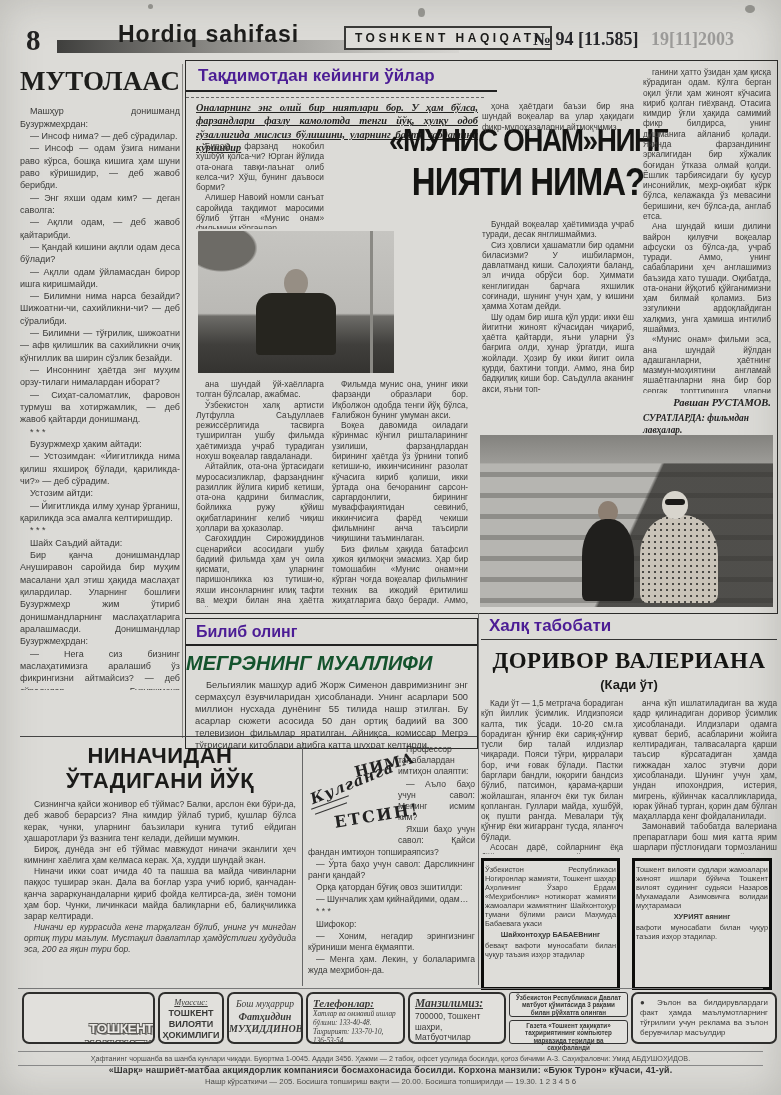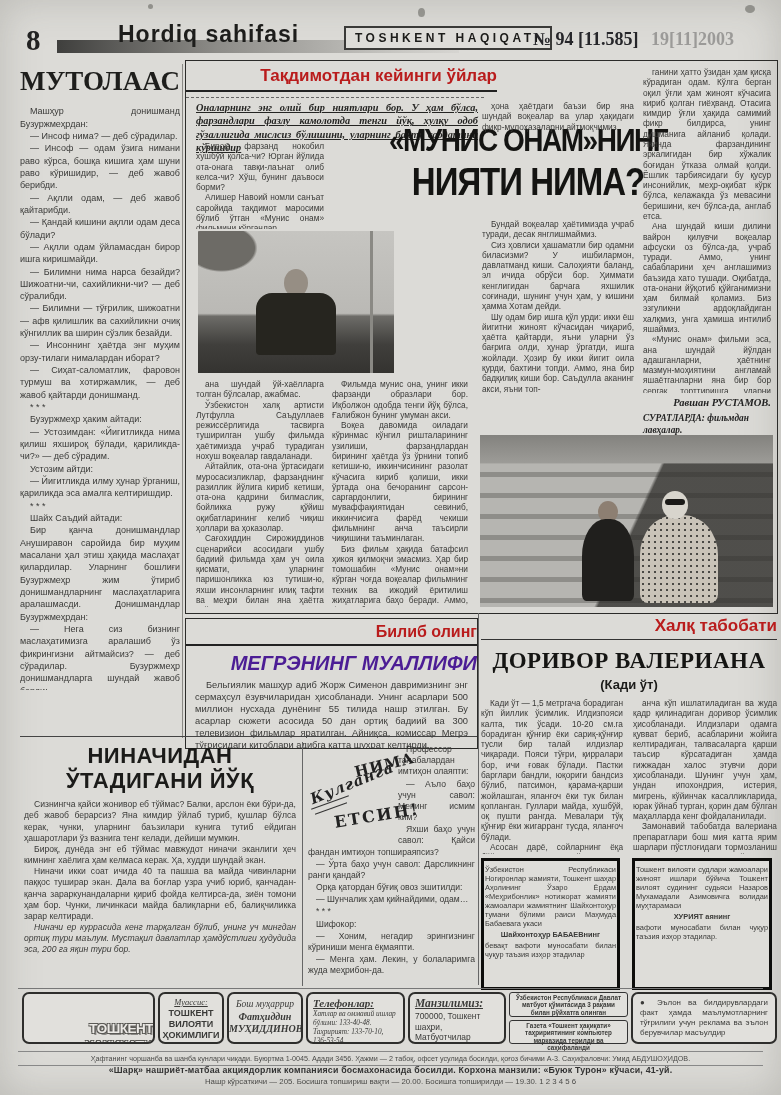--- a/index.html
+++ b/index.html
@@ -21,21 +21,21 @@
   .col{position:absolute;font-size:8.3px;line-height:1.24;text-align:justify;overflow:hidden;color:#3a3a38;}
   .col p{margin:0;text-indent:9px;}
   
   .ramazon{left:20px;top:66px;width:160px;height:672px;overflow:hidden;}
   .ram-title{text-align:center;font-family:"Liberation Serif",serif;font-weight:bold;font-size:27px;line-height:1.12;color:#1e1e1c;}
   .ram-body{margin-top:9px;height:585px;overflow:hidden;font-size:9px;line-height:1.37;text-align:justify;}
   .ram-body p{margin:0;text-indent:10px;}
   .vline-ram{left:182px;top:64px;height:674px;border-left:1px solid #77767222;border-left:1px solid #8a8985;}
   
   .mainbox{left:185px;top:60px;width:591px;height:552px;border:1.5px solid #2b2b29;}
-  .kicker{font-weight:600;color:#b91c1c;text-align:right;}
+  .kicker{font-weight:600;color:#4c1d95;}
   .mk-strip{left:0;top:0;width:299px;padding:5px 0 4px 12px;font-size:17px;border-bottom:2px solid #222;}
   .mk-dash{left:0;top:36px;width:298px;border-bottom:1px dashed #666;}
   .lead{left:10px;top:40px;width:282px;font-family:"Liberation Serif",serif;font-weight:bold;font-style:italic;
         font-size:10.3px;line-height:1.3;text-decoration:underline;color:#242422;text-align:justify;}
   .c1a{left:10px;top:80px;width:128px;height:88px;}
   .headline{left:196px;top:66px;width:292px;text-align:center;color:#141412;}
   .h1{font-weight:900;font-size:28px;line-height:1;letter-spacing:-1.5px;transform:scaleY(1.15);}
   .h2{font-weight:900;font-size:33px;line-height:1;letter-spacing:-1px;margin-top:10px;transform:scaleY(1.15);}
   .c3a{left:296px;top:40px;width:152px;height:46px;}
   .c3b{left:296px;top:158px;width:152px;height:212px;}
@@ -59,21 +59,21 @@
                    repeating-linear-gradient(180deg,#b6b5b1 0 16px,#8e8d89 16px 21px);}
   .p2-man{position:absolute;left:102px;top:84px;width:52px;height:82px;border-radius:45% 45% 8% 8%;background:#201f1d;}
   .p2-man-head{position:absolute;left:118px;top:66px;width:20px;height:22px;border-radius:50%;background:#8d7f72;}
   .p2-woman{position:absolute;left:160px;top:80px;width:78px;height:88px;border-radius:45% 45% 10% 10%;
         background:radial-gradient(#4a4945 1.2px,#c9c3b8 1.4px);background-size:6px 6px;}
   .p2-woman-head{position:absolute;left:182px;top:56px;width:26px;height:28px;border-radius:50%;background:#d8d5cd;}
   .p2-glasses{position:absolute;left:185px;top:64px;width:20px;height:6px;border-radius:3px;background:#1b1a18;}
   
   .bilibbox{left:185px;top:618px;width:291px;height:129px;border:1.5px solid #2b2b29;overflow:hidden;}
   .bilib-kicker{padding:4px 0 3px 10px;font-size:16px;font-weight:600;border-bottom:2px solid #222;}
-  .bilib-head{text-align:right;font-weight:900;font-style:italic;font-size:20px;margin:6px 0 4px;color:#4c1d95;}
+  .bilib-head{text-align:left;font-weight:900;font-style:italic;font-size:20px;margin:6px 0 4px;color:#14532d;}
   .bilib-body{padding:0 9px;font-size:9.3px;line-height:1.3;text-align:justify;text-indent:11px;}
   
   .folk{left:481px;top:612px;width:296px;height:373px;}
   .folk-kicker{padding:4px 0 3px 8px;font-size:17px;font-weight:600;border-bottom:1.5px solid #333;}
   .folk-head{text-align:center;font-family:"Liberation Serif",serif;font-weight:900;font-size:23px;
         letter-spacing:.5px;margin-top:8px;color:#151513;}
   .folk-sub{text-align:center;font-weight:bold;font-size:13px;margin-top:3px;color:#1b1b19;}
   .fc1{left:0;top:86px;width:142px;height:156px;}
   .fc2{left:152px;top:86px;width:144px;height:156px;}
   .obit{position:absolute;top:246px;height:118px;border:3px solid #0d0d0b;padding:4px 1px;
@@ -148,20 +148,21 @@
   <div class="abs issue-date">19[11]2003</div>
 
   <div class="abs ramazon">
     <div class="ram-title">
       <div>МУТОЛААСИ</div>
     </div>
     <div class="ram-body">
         <p>Машҳур донишманд Бузуржмеҳрдан:</p>
         <p>— Инсоф нима? — деб сўрадилар.</p>
         <p>— Инсоф — одам ўзига нимани раво кўрса, бошқа кишига ҳам шуни раво кўришидир, — деб жавоб берибди.</p>
+        <p>— Энг яхши одам ким? — деган саволга:</p>
         <p>— Ақлли одам, — деб жавоб қайтарибди.</p>
         <p>— Қандай кишини ақлли одам деса бўлади?</p>
         <p>— Ақлли одам ўйламасдан бирор ишга киришмайди.</p>
         <p>— Билимни нима нарса безайди? Шижоатни-чи, сахийликни-чи? — деб сўралибди.</p>
         <p>— Билимни — тўғрилик, шижоатни — афв қилишлик ва сахийликни очиқ кўнгиллик ва ширин сўзлик безайди.</p>
         <p>— Инсоннинг ҳаётда энг муҳим орзу-тилаги нималардан иборат?</p>
         <p>— Сиҳат-саломатлик, фаровон турмуш ва хотиржамлик, — деб жавоб қайтарди донишманд.</p>
         <p>* * *</p>
         <p>Бузуржмеҳр ҳаким айтади:</p>
         <p>— Устозимдан: «Йигитликда нима қилиш яхшироқ бўлади, қариликда-чи?» — деб сўрадим.</p>

